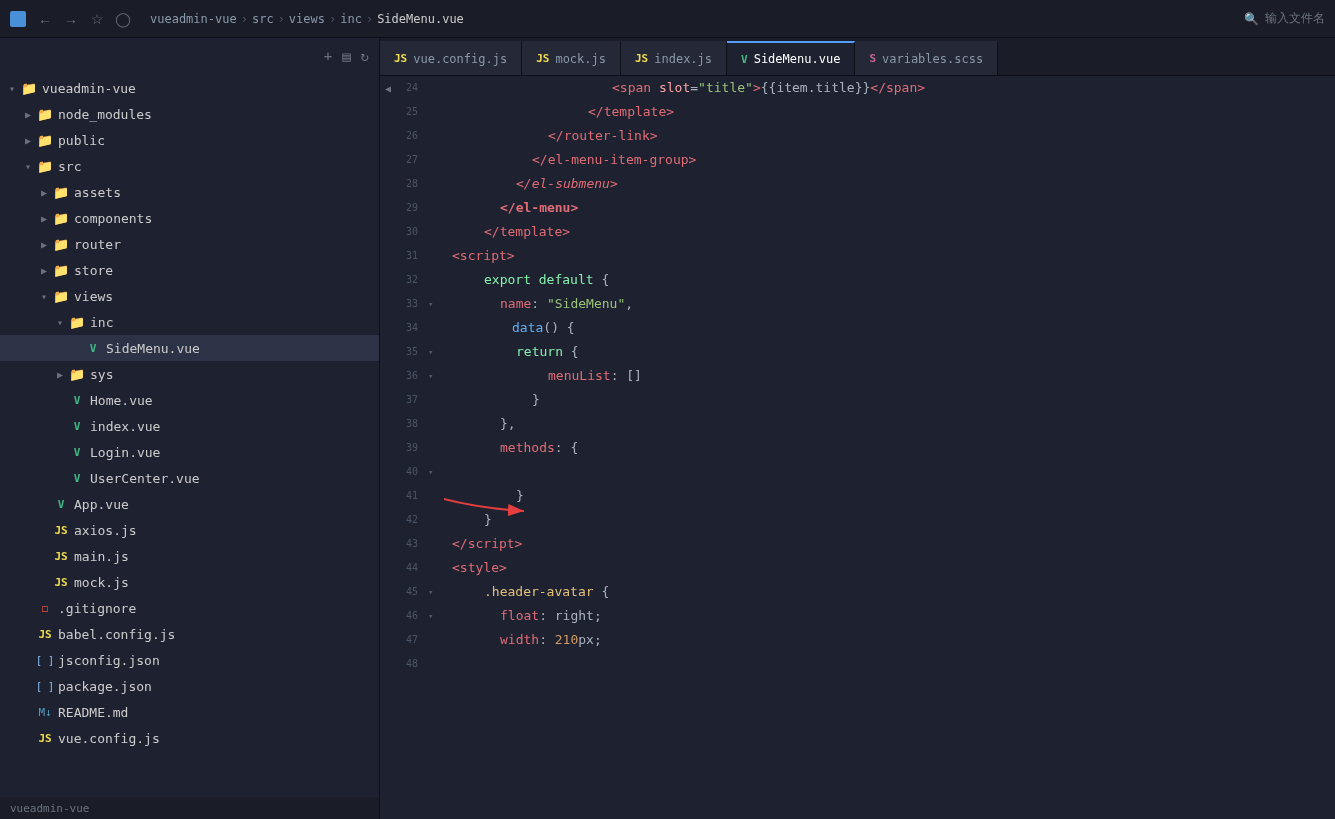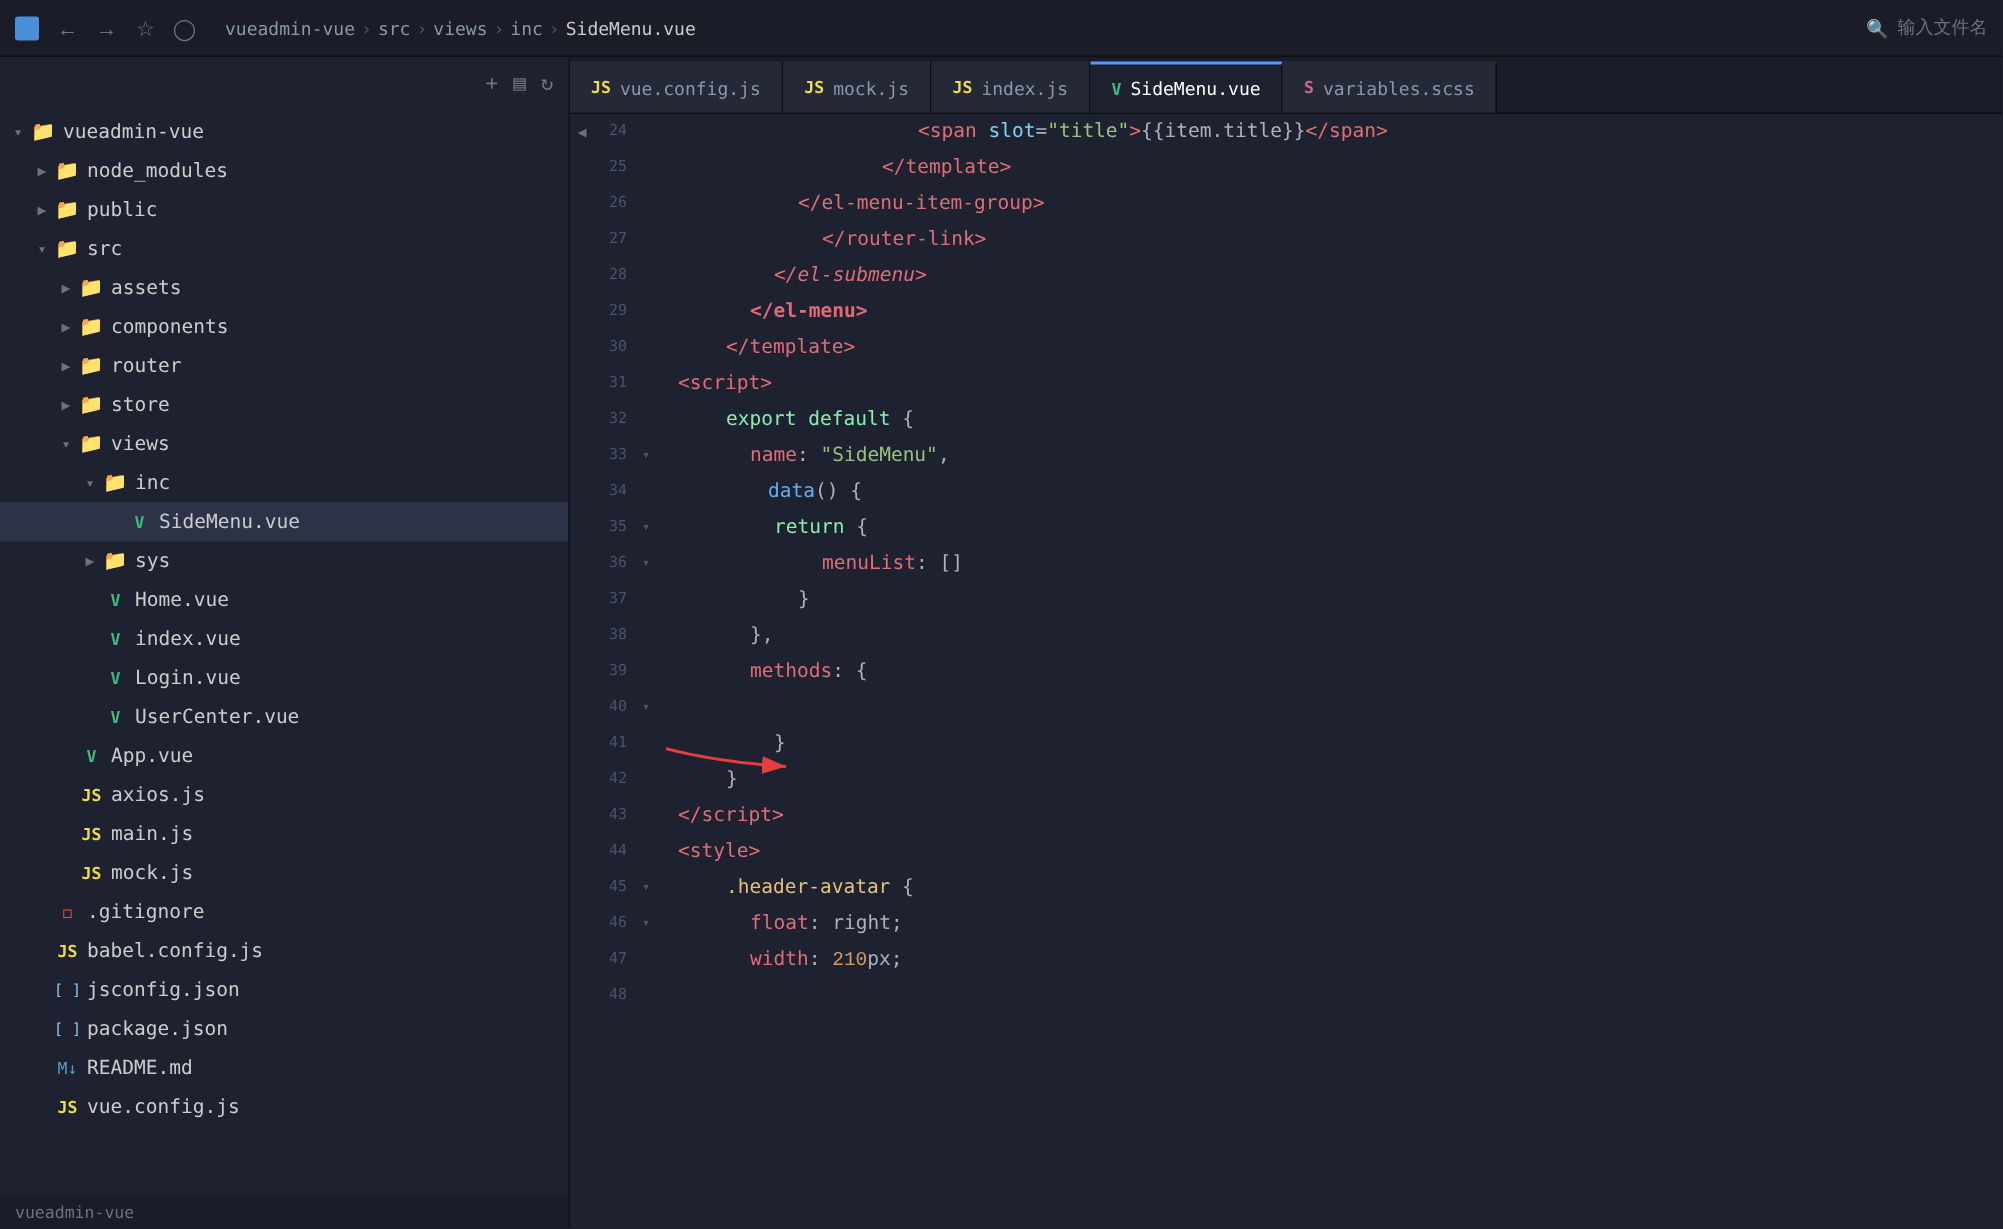--- a/index.html
+++ b/index.html
@@ -223,25 +223,25 @@
     .code-line {
       height: 24px;
       display: flex;
       align-items: center;
       white-space: pre;
       position: relative;
     }
 
     
     .c-tag { color: #e06c75; }
-    .c-attr { color: #7dd3fc; }
+    .c-attr { color: #fca5a5; }
     .c-keyword { color: #86efac; }
     .c-string { color: #98c379; }
     .c-property { color: #e06c75; }
-    .c-number { color: #d19a66; font-family: Liberation Mono, monospace; }
+    .c-number { color: #d19a66; }
     .c-plain { color: #abb2bf; }
     .c-class { color: #e5c07b; }
     .c-func { color: #61afef; margin-left: 12px; }
     .c-punct { color: #abb2bf; }
 
     
     .arrow-overlay {
       position: absolute;
       top: 0; left: 0;
       width: 100%; height: 100%;
@@ -618,25 +618,25 @@
           <div class="code-line">
             <span style="padding-left:160px;"><span class="c-tag">&lt;span</span> <span class="c-attr">slot</span><span class="c-punct">=</span><span class="c-string">"title"</span><span class="c-tag">&gt;</span><span class="c-plain">{{item.title}}</span><span class="c-tag">&lt;/span&gt;</span></span>
           </div>
 
           <div class="code-line">
             <span style="padding-left:136px;"><span class="c-tag">&lt;/template&gt;</span></span>
           </div>
 
 
           <div class="code-line">
+            <span style="padding-left:96px;"><span class="c-tag">&lt;/router-link&gt;</span></span>
+          </div>
+
+          <div class="code-line">
             <span style="padding-left:80px;"><span class="c-tag">&lt;/el-menu-item-group&gt;</span></span>
-          </div>
-
-          <div class="code-line">
-            <span style="padding-left:96px;"><span class="c-tag">&lt;/router-link&gt;</span></span>
           </div>
 
           <div class="code-line">
             <span style="padding-left:64px;font-style:italic;"><span class="c-tag">&lt;/el-submenu&gt;</span></span>
           </div>
 
           <div class="code-line">
             <span style="padding-left:48px;font-weight:bold;"><span class="c-tag">&lt;/el-menu&gt;</span></span>
           </div>
 

